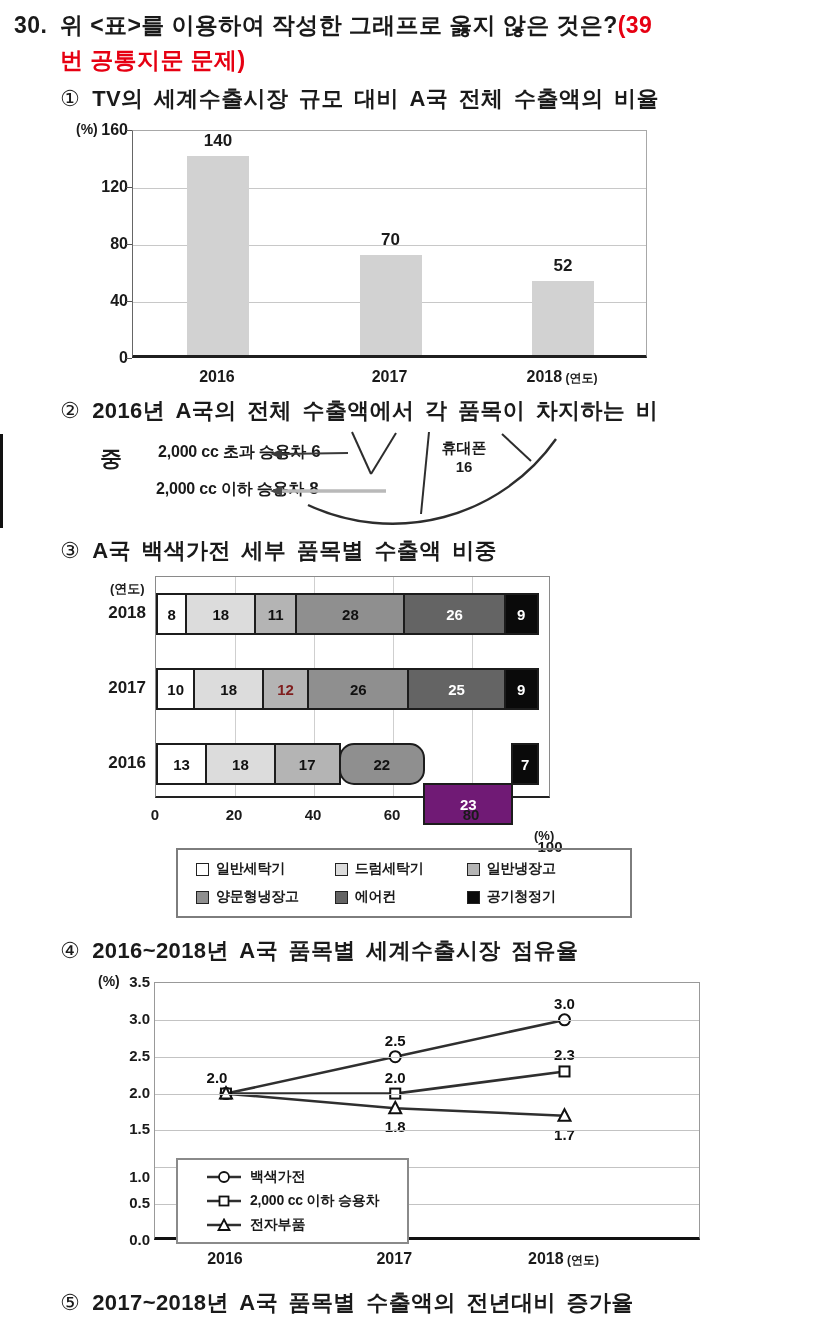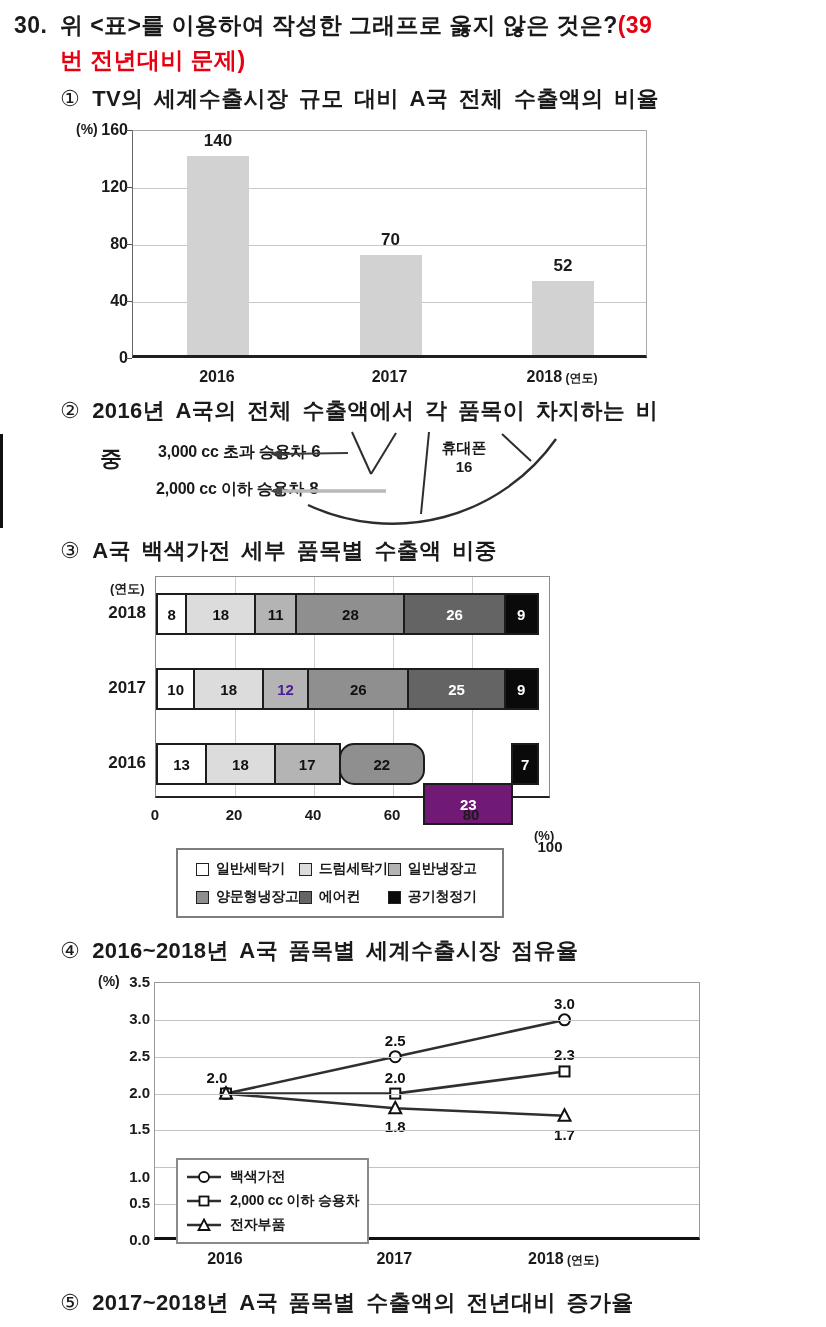--- a/index.html
+++ b/index.html
@@ -43,46 +43,46 @@
   .c3-year{position:absolute;left:6px;width:52px;text-align:right;font-size:17px;font-weight:700}
   .c3-plot{position:absolute;left:67px;top:0;width:395px;height:222px;
            border:1px solid #8a8a8a;border-bottom:2px solid #222;background:#fff}
   .c3-grid{position:absolute;top:0;width:1px;height:100%;background:#cfcfcf}
   .c3-row{position:absolute;left:0;width:100%;height:42px;display:flex}
   .c3-seg{height:100%;border:2px solid #1c1c1c;display:flex;align-items:center;justify-content:center;
           font-size:15px;font-weight:700;overflow:hidden}
   .c3-seg + .c3-seg{margin-left:-2px}
   .c3-xtick{position:absolute;top:230px;width:40px;text-align:center;font-size:15px;font-weight:700}
   .c3-xunit{position:absolute;left:446px;top:252px;font-size:13px;font-weight:700}
-  .c3-legend{position:absolute;left:88px;top:272px;width:328px;border:2px solid #7d7d7d;
+  .c3-legend{position:absolute;left:88px;top:272px;width:456px;border:2px solid #7d7d7d;
              padding:10px 18px;display:grid;grid-template-columns:1.05fr 1fr 1.1fr;row-gap:10px}
   .c3-lg-item{display:flex;align-items:center;gap:7px;white-space:nowrap}
   .c3-swatch{width:13px;height:13px;border:1.5px solid #222;flex:none}
   .c3-lg-label{font-size:14px;font-weight:600;letter-spacing:-.2px}
   
   .chart4{position:absolute;top:972px;left:96px;width:650px;height:312px}
   .c4-unit{position:absolute;left:2px;top:1px;font-size:14px;font-weight:700}
   .c4-ytick{position:absolute;left:22px;width:32px;text-align:right;font-size:15px;font-weight:700}
   .c4-plot{position:absolute;left:58px;top:10px;width:546px;height:258px;
            border:1px solid #999;border-bottom:3px solid #111}
   .c4-grid{position:absolute;left:0;width:100%;height:1px;background:#c3c3c3}
   .c4-xlabel{position:absolute;top:278px;width:110px;text-align:center;font-size:16px;font-weight:700}
   .c4-legend{position:absolute;left:80px;top:186px;background:#fff;border:2px solid #8a8a8a;
-             padding:8px 8px;display:flex;flex-direction:column;gap:6px;z-index:3}
+             padding:8px 28px;display:flex;flex-direction:column;gap:6px;z-index:3}
   .c4-lg-item{display:flex;align-items:center;gap:8px;white-space:nowrap}
   .c4-lg-label{font-size:14px;font-weight:600;letter-spacing:-.2px}
 </style>
 </head>
 <body>
 
 <div class="qheader">
   <span class="qnum">30.</span>
   <div>
     <div><span>위 &lt;표&gt;를 이용하여 작성한 그래프로 옳지 않은 것은?</span><span class="red">(39</span></div>
-    <div class="red">번 전년대비 문제)</div>
+    <div class="red">번 공통지문 문제)</div>
   </div>
 </div>
 
 <div class="opt" style="top:84px">
   <span class="mk">①</span><span>TV의 세계수출시장 규모 대비 A국 전체 수출액의 비율</span>
 </div>
 <div id="chart1" class="chart1">
     <span class="c1-unit">(%)</span>
     <div class="c1-plot">
       <div class="c1-grid" style="top: 57px;"></div>
@@ -110,21 +110,21 @@
     <span class="c1-xlabel" style="left: 438.025px;">2018<span class="c1-xsuffix"> (연도)</span></span>
   </div>
 
 <div class="opt" style="top:396px">
   <span class="mk">②</span><span>2016년 A국의 전체 수출액에서 각 품목이 차지하는 비</span>
 </div>
 <div class="page-edge-line"></div>
 <div class="pie-block">
   <span class="opt2-wrap">중</span>
   <div class="pie-callout pie-co1">
-    <span>3,000 cc 초과 승용차</span><b>6</b>
+    <span>2,000 cc 초과 승용차</span><b>6</b>
   </div>
   <div class="pie-callout pie-co2">
     <span>2,000 cc 이하 승용차</span><b>8</b>
   </div>
   <div class="pie-inner-label">
     <div>휴대폰</div>
     <div>16</div>
   </div>
   <svg class="pie-svg" width="826" height="104">
     <path d="M 308 77 A 200 200 0 0 0 556 11" fill="none" stroke="#2d2d2d" stroke-width="2.4"></path>
@@ -153,21 +153,21 @@
         <div class="c3-seg" style="width: 8%; background: rgb(255, 255, 255); color: rgb(17, 17, 17);">8</div>
         <div class="c3-seg" style="width: 18%; background: rgb(220, 220, 220); color: rgb(17, 17, 17);">18</div>
         <div class="c3-seg" style="width: 11%; background: rgb(180, 180, 180); color: rgb(17, 17, 17);">11</div>
         <div class="c3-seg" style="width: 28%; background: rgb(143, 143, 143); color: rgb(17, 17, 17);">28</div>
         <div class="c3-seg" style="width: 26%; background: rgb(100, 100, 100); color: rgb(255, 255, 255);">26</div>
         <div class="c3-seg" style="width: 9%; background: rgb(10, 10, 10); color: rgb(255, 255, 255);">9</div>
       </div>
       <div class="c3-row" style="top: 91px;">
         <div class="c3-seg" style="width: 10%; background: rgb(255, 255, 255); color: rgb(17, 17, 17);">10</div>
         <div class="c3-seg" style="width: 18%; background: rgb(220, 220, 220); color: rgb(17, 17, 17);">18</div>
-        <div class="c3-seg" style="width: 12%; background: rgb(180, 180, 180); color: #4c1d95;">12</div>
+        <div class="c3-seg" style="width: 12%; background: rgb(180, 180, 180); color: #7f1d1d;">12</div>
         <div class="c3-seg" style="width: 26%; background: rgb(143, 143, 143); color: rgb(17, 17, 17);">26</div>
         <div class="c3-seg" style="width: 25%; background: rgb(100, 100, 100); color: rgb(255, 255, 255);">25</div>
         <div class="c3-seg" style="width: 9%; background: rgb(10, 10, 10); color: rgb(255, 255, 255);">9</div>
       </div>
       <div class="c3-row" style="top: 166px;">
         <div class="c3-seg" style="width: 13%; background: rgb(255, 255, 255); color: rgb(17, 17, 17);">13</div>
         <div class="c3-seg" style="width: 18%; background: rgb(220, 220, 220); color: rgb(17, 17, 17);">18</div>
         <div class="c3-seg" style="width: 17%; background: rgb(180, 180, 180); color: rgb(17, 17, 17);">17</div>
         <div class="c3-seg" style="width: 22%; background: rgb(143, 143, 143); color: rgb(17, 17, 17); border-radius: 15px;">22</div>
         <div class="c3-seg" style="width: 23%; background: #701a75; color: rgb(255, 255, 255); margin-top: 40px;">23</div>

